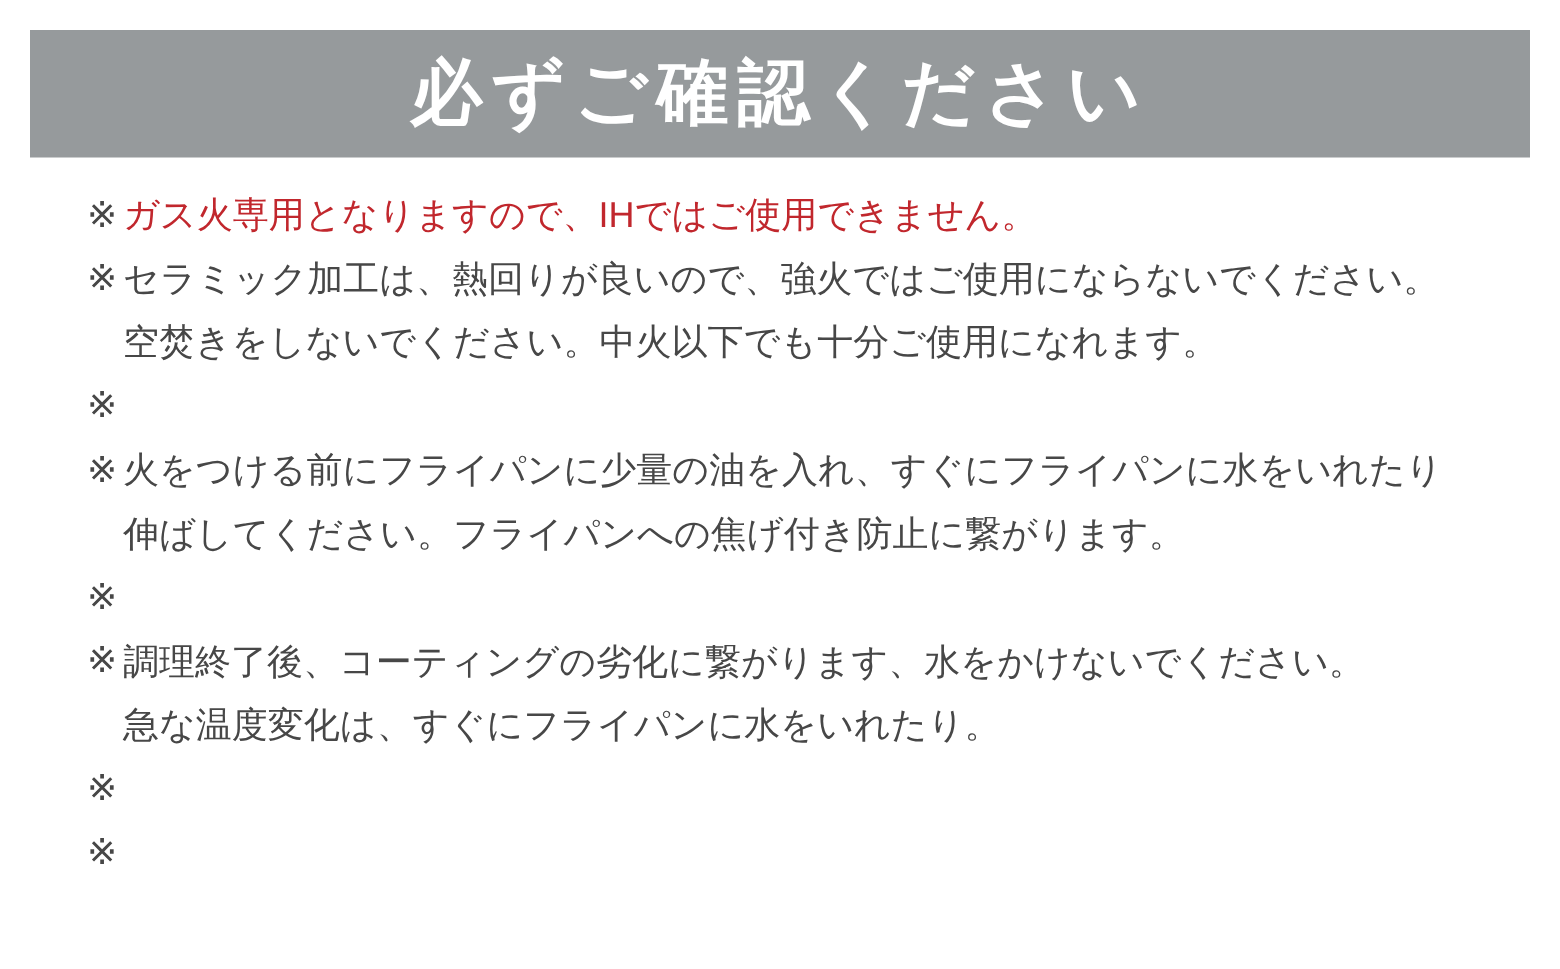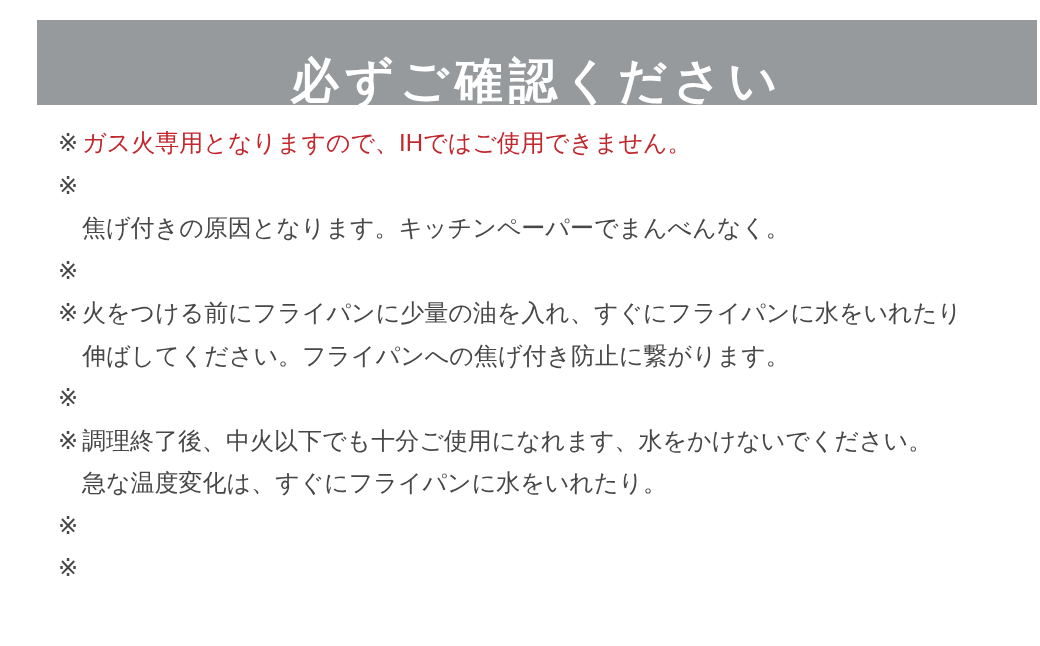--- a/index.html
+++ b/index.html
@@ -18,27 +18,27 @@
     overflow: hidden;
   }
   .page {
     position: relative;
     width: 1040px;
     height: 646px;
     background: var(--page-bg);
   }
   .banner {
     position: absolute;
-    left: 37px;
+    left: 20px;
     top: 20px;
     width: 1000px;
     height: 85px;
     background: var(--banner-bg);
     display: flex;
-    align-items: flex-end;
+    align-items: center;
     justify-content: center;
   }
   .banner-title {
     color: var(--banner-text);
     font-size: 48px;
     font-weight: bold;
     letter-spacing: 6px;
     white-space: nowrap;
     line-height: 1;
   }
@@ -77,25 +77,26 @@
 
   <div class="notes">
 
     <div class="note-row">
       <span class="note-marker">※</span>
       <span class="note-text red">ガス火専用となりますので、IHではご使用できません。</span>
     </div>
 
     <div class="note-row">
       <span class="note-marker">※</span>
+      <span class="note-text">セラミック加工は、熱回りが良いので、強火ではご使用にならないでください。</span>
     </div>
 
     <div class="note-row">
       <span class="note-marker"></span>
-      <span class="note-text">焦げ付きの原因となります。キッチンペーパーでまんべんなく。</span>
+      <span class="note-text">空焚きをしないでください。中火以下でも十分ご使用になれます。</span>
     </div>
 
     <div class="note-row">
       <span class="note-marker">※</span>
     </div>
 
 
     <div class="note-row">
       <span class="note-marker">※</span>
       <span class="note-text">火をつける前にフライパンに少量の油を入れ、すぐにフライパンに水をいれたり</span>
@@ -105,21 +106,21 @@
       <span class="note-marker"></span>
       <span class="note-text">伸ばしてください。フライパンへの焦げ付き防止に繋がります。</span>
     </div>
 
     <div class="note-row">
       <span class="note-marker">※</span>
     </div>
 
     <div class="note-row">
       <span class="note-marker">※</span>
-      <span class="note-text">調理終了後、中火以下でも十分ご使用になれます、水をかけないでください。</span>
+      <span class="note-text">調理終了後、コーティングの劣化に繋がります、水をかけないでください。</span>
     </div>
 
     <div class="note-row">
       <span class="note-marker"></span>
       <span class="note-text">急な温度変化は、すぐにフライパンに水をいれたり。</span>
     </div>
 
     <div class="note-row">
       <span class="note-marker">※</span>
     </div>

